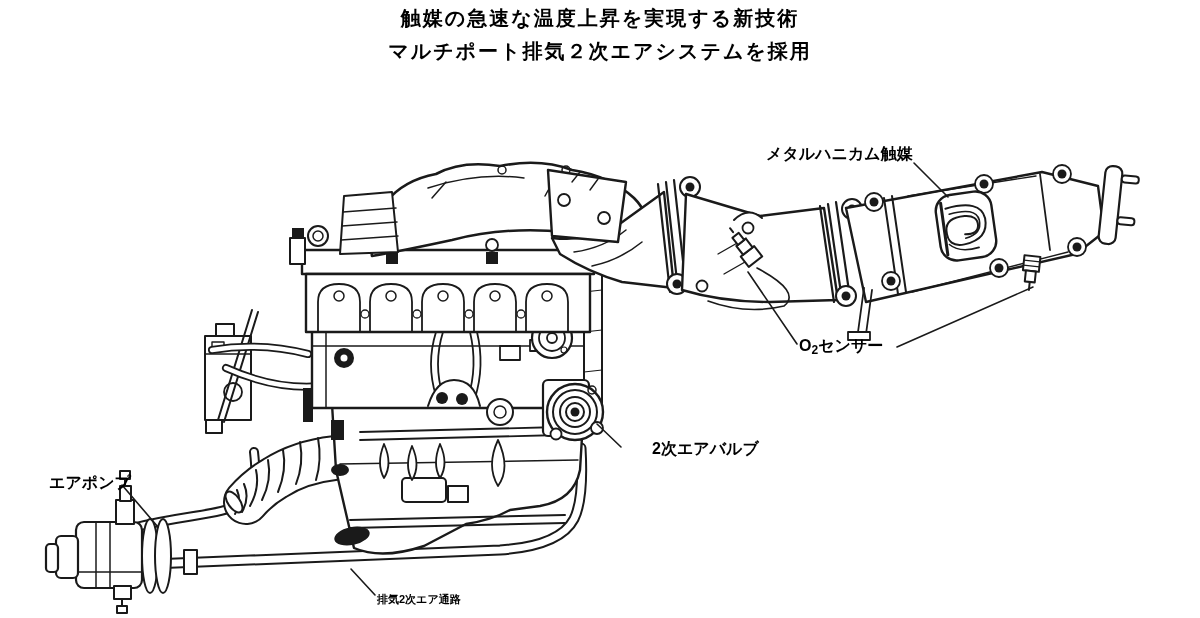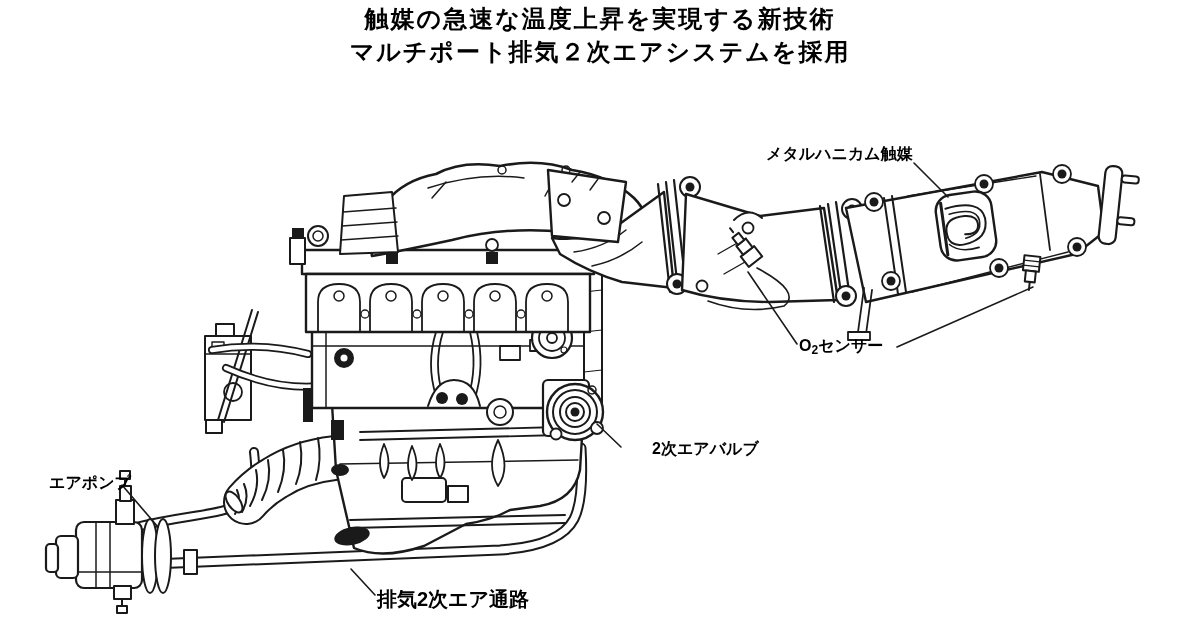--- a/index.html
+++ b/index.html
@@ -1,23 +1,23 @@
 <!DOCTYPE html>
 <html><head>
 <meta charset="utf-8">
 <style>
   html,body{margin:0;padding:0;background:#ffffff;}
   #page{position:relative;width:1200px;height:618px;background:#ffffff;overflow:hidden;
         font-family:"Liberation Sans","DejaVu Sans",sans-serif;color:#000;}
   #figure-title{position:absolute;top:2px;left:0;width:100%;text-align:center;
-        font-weight:bold;font-size:24px;line-height:33px;letter-spacing:2px;color:#000;}
+        font-weight:bold;font-size:20px;line-height:33px;letter-spacing:2px;color:#000;}
   .lbl{position:absolute;font-size:16px;line-height:20px;font-weight:700;
        white-space:nowrap;color:#000;}
   .lbl .sub{font-size:12px;position:relative;top:3px;}
-  #label-air-passage{font-size:20px;}
+  #label-air-passage{font-size:11px;}
   svg{position:absolute;left:0;top:0;}
 </style>
 </head>
 <body>
 
 <div id="page">
 
   <div id="figure-title">
     <div>触媒の急速な温度上昇を実現する新技術</div>
     <div>マルチポート排気２次エアシステムを採用</div>

